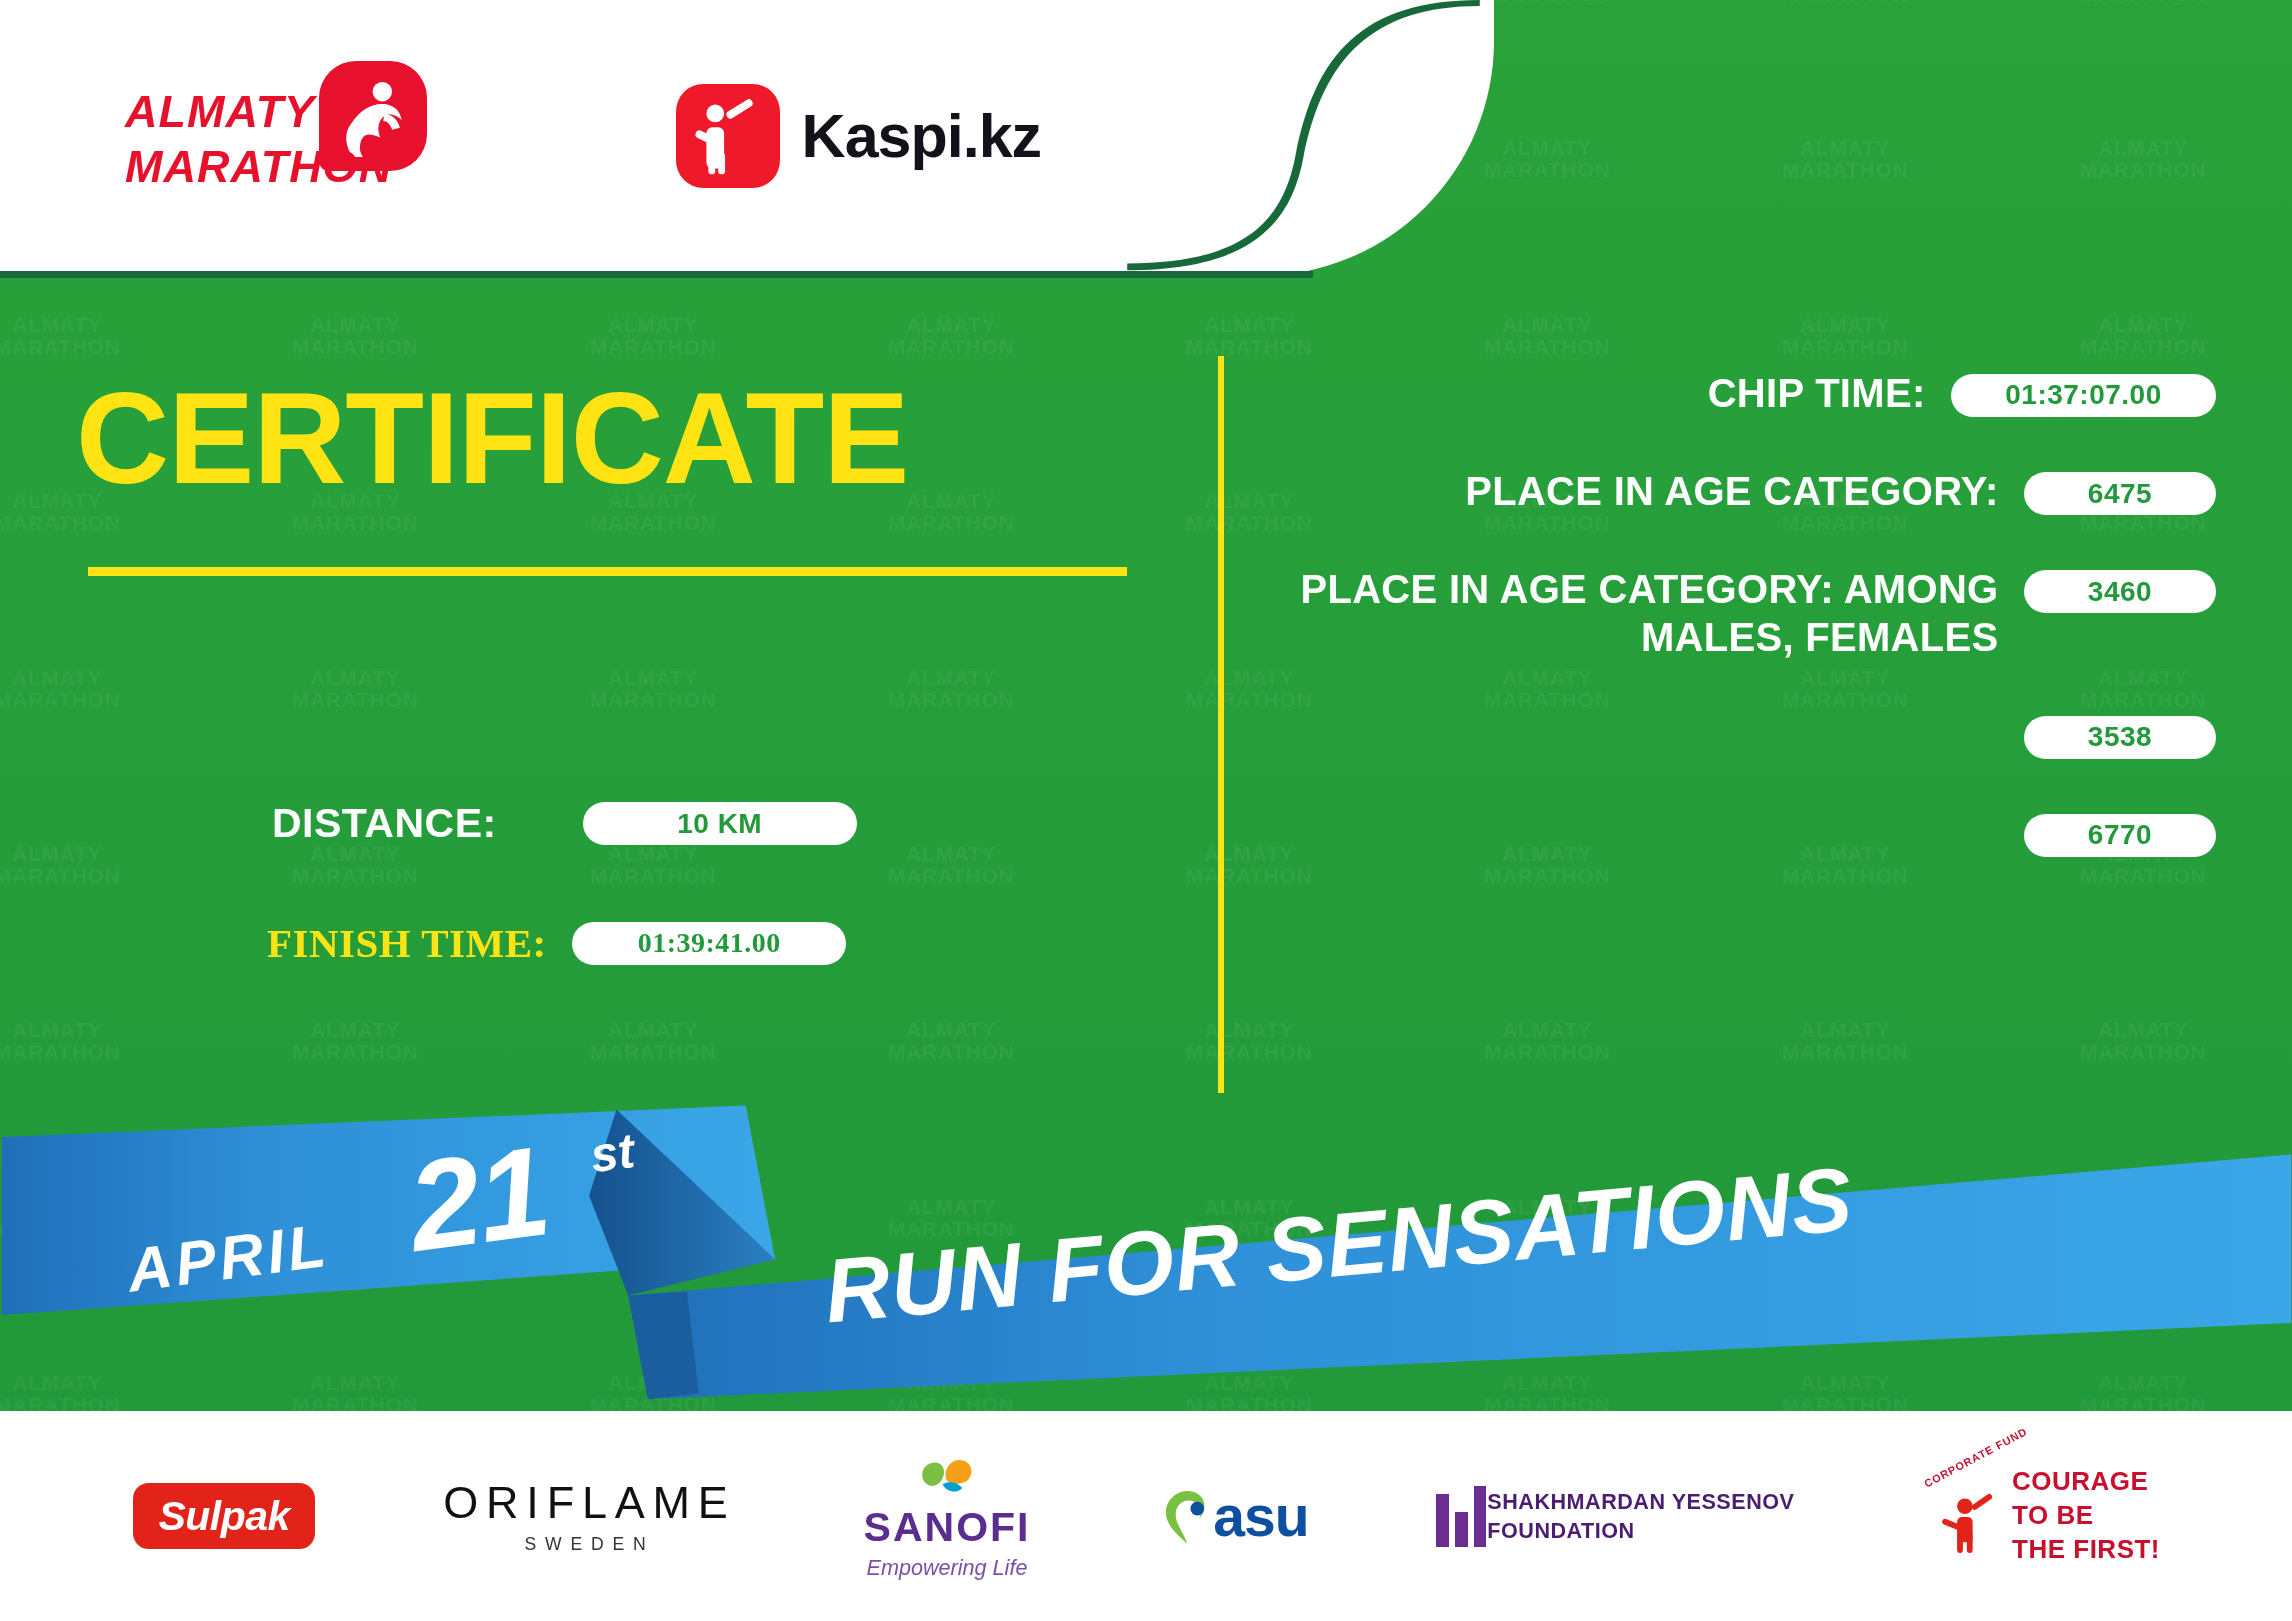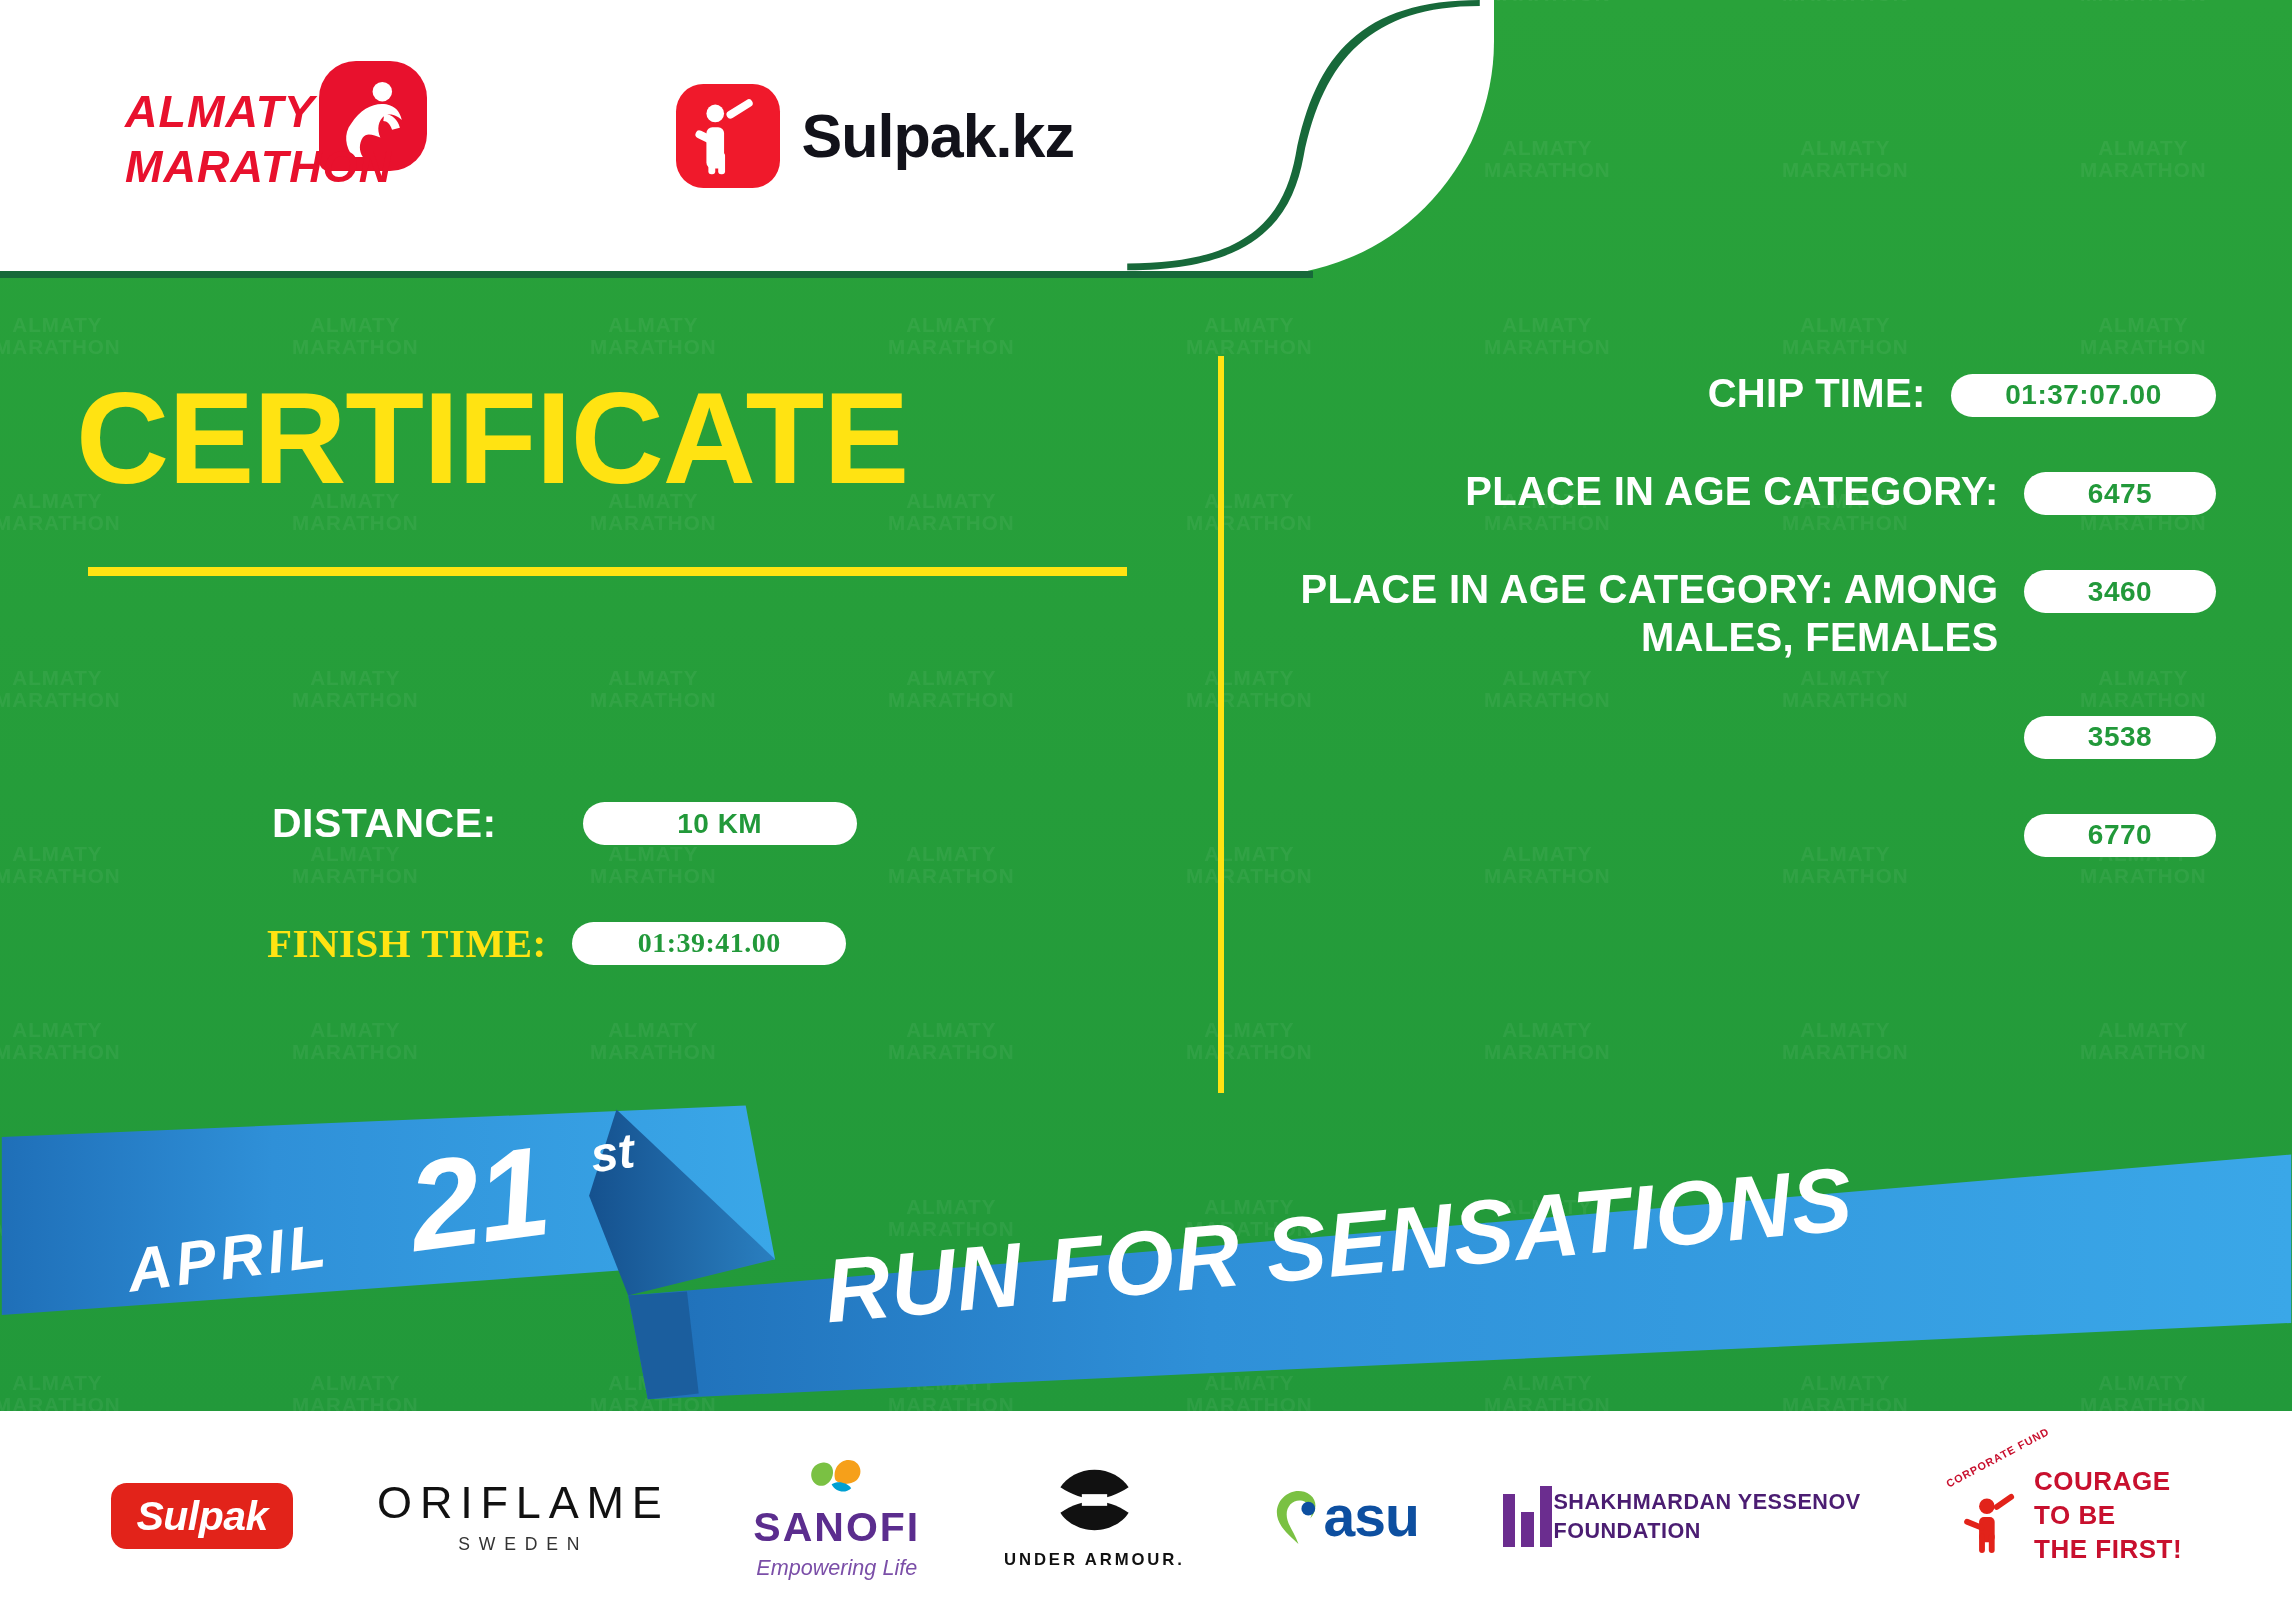--- a/index.html
+++ b/index.html
@@ -610,21 +610,21 @@
     <div class="kaspi-mark">
       <svg viewBox="0 0 106 106" width="104" height="104">
         <circle cx="40" cy="30" r="9" fill="#ffffff"></circle>
         <rect x="31" y="44" width="18" height="42" rx="6" fill="#ffffff"></rect>
         <rect x="33" y="70" width="7" height="22" rx="3" fill="#ffffff"></rect>
         <rect x="43" y="70" width="7" height="22" rx="3" fill="#ffffff"></rect>
         <rect x="50" y="30" width="30" height="8" rx="4" fill="#ffffff" transform="rotate(-32 50 30)"></rect>
         <rect x="22" y="46" width="26" height="8" rx="4" fill="#ffffff" transform="rotate(26 22 46)"></rect>
       </svg>
     </div>
-    <div class="kaspi-text">Sulpak.kz</div>
+    <div class="kaspi-text">Kaspi.kz</div>
   </div>
 
   <div class="cert-title">CERTIFICATE</div>
   <div class="title-rule"></div>
 
 
   <div class="left-field" id="field-distance">
     <div class="lf-label">DISTANCE:</div>
     <div class="value-pill">10 KM</div>
   </div>
@@ -712,30 +712,20 @@
         <svg class="s-mark" viewBox="0 0 70 46">
           <path d="M14,34 C6,28 8,14 20,12 C30,10 34,20 30,28 C27,34 20,38 14,34 Z" fill="#7ac143"></path>
           <path d="M34,30 C30,18 40,6 52,10 C62,14 62,28 52,32 C45,35 38,34 34,30 Z" fill="#f6a01a"></path>
           <path d="M30,34 C36,30 46,32 50,38 C44,44 34,42 30,34 Z" fill="#00a0d2"></path>
         </svg>
         <div class="s-name">SANOFI</div>
         <div class="s-tag">Empowering Life</div>
       </div>
     </div>
 
-    <div class="sponsor ua">
-      <div>
-        <svg width="147" height="76" viewBox="0 0 150 78">
-          <path d="M75,8 C60,8 46,16 40,26 C52,34 64,38 75,38 C86,38 98,34 110,26 C104,16 90,8 75,8 Z" fill="#111111"></path>
-          <path d="M75,70 C60,70 46,62 40,52 C52,44 64,40 75,40 C86,40 98,44 110,52 C104,62 90,70 75,70 Z" fill="#111111"></path>
-          <rect x="62" y="33" width="26" height="12" fill="#ffffff"></rect>
-        </svg>
-        <div class="ua-sub">UNDER ARMOUR.</div>
-      </div>
-    </div>
 
     <div class="sponsor asu">
       <svg width="55" height="59" viewBox="0 0 56 60">
         <path d="M30,4 C18,4 8,14 8,26 C8,40 22,50 30,58 C26,46 18,38 18,28 C18,18 26,12 34,14 C42,16 46,24 42,32 C48,26 50,14 42,8 C38,5 34,4 30,4 Z" fill="#7ac143"></path>
         <circle cx="40" cy="22" r="7" fill="#0d4fa0"></circle>
       </svg>
       <div class="asu-text">asu</div>
     </div>
 
     <div class="sponsor yessenov">

